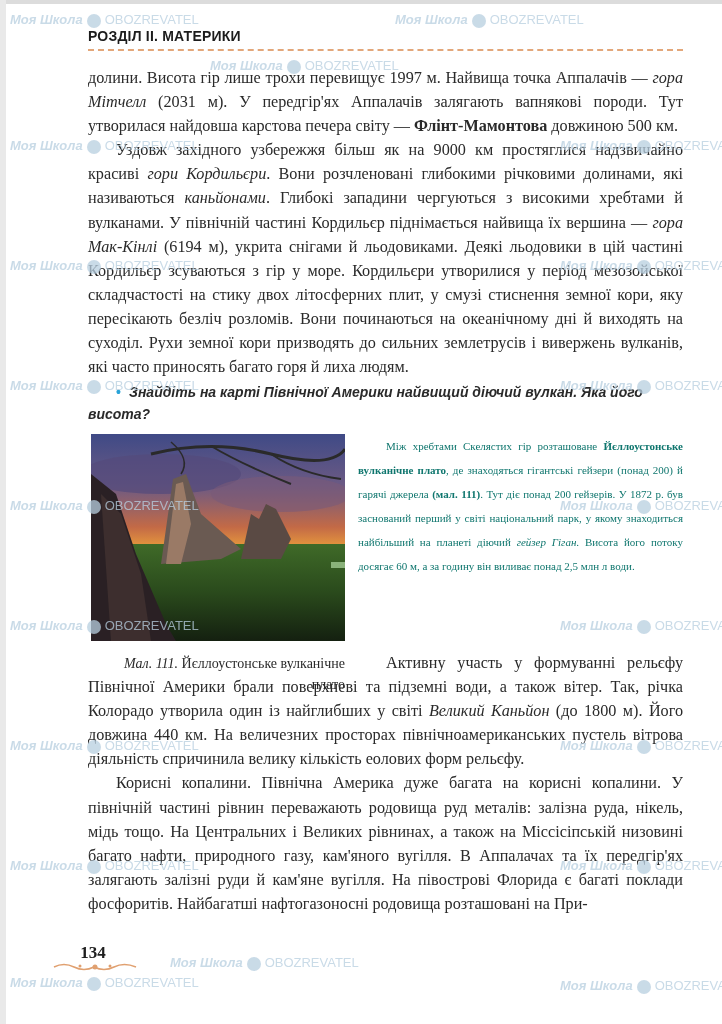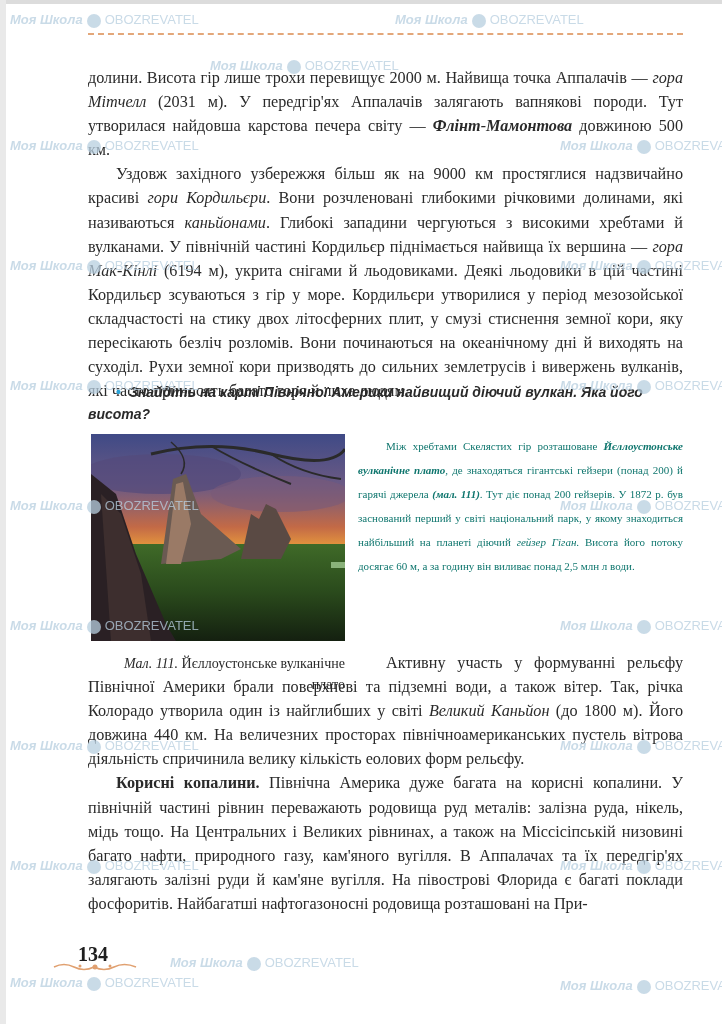--- a/index.html
+++ b/index.html
@@ -20,22 +20,22 @@
   .header-rule {
     margin-top:5px; height:0; border-top:2px dashed #e3a77a;
   }
   .text {
     position:absolute; left:88px; width:595px;
     font-size:16.2px; line-height:24.1px; text-align:justify; color:#2a2a2a;
   }
   .p { margin:0; }
   .indent { text-indent:28px; }
   .it { font-style:italic; }
-  .bi { font-style:italic; font-weight:bold; }
-  .b { font-weight:bold; }
+  .bi { font-weight:bold; }
+  .b { font-weight:normal; }
   .task {
     position:absolute; left:88px; top:381px; width:595px;
     font-family:"Liberation Sans", "DejaVu Sans", sans-serif;
     font-style:italic; font-weight:bold; font-size:14px; line-height:22px; color:#2a2a2a;
   }
   .task .bullet { color:#29a3d8; font-style:normal; margin-left:28px; margin-right:8px; }
   .figure {
     position:absolute; left:91px; top:434px; width:254px; height:207px; overflow:hidden;
     background:linear-gradient(180deg,#4d4a78 0%,#6a4e6d 18%,#b0604a 34%,#e08a3a 42%,#3b3a2e 52%,#2f4a22 62%,#23391a 80%,#1a2513 100%);
   }
@@ -43,21 +43,21 @@
   .caption {
     position:absolute; left:91px; top:653px; width:254px; text-align:right;
     font-size:14px; line-height:21px; color:#2a2a2a;
   }
   .wrap-col {
     position:absolute; left:358px; top:434px; width:325px;
     font-size:11px; line-height:24.1px; text-align:justify; color:#0f766e;
   }
   .page-num {
     position:absolute; left:68px; top:943px; width:50px; text-align:center;
-    font-weight:bold; font-size:20px; color:#1e1e1e;
+    font-weight:bold; font-size:17px; color:#1e1e1e;
   }
   .ornament {
     position:absolute; left:52px; top:962px; width:86px; height:10px;
   }
   .wm {
     position:absolute; font-family:"Liberation Sans", "DejaVu Sans", sans-serif;
     font-size:13px; color:#b8cfe0; opacity:0.75; white-space:nowrap; pointer-events:none;
   }
   .wm .logo {
     display:inline-block; width:14px; height:14px; border-radius:50%;
@@ -65,25 +65,26 @@
   }
   .wm .school { font-style:italic; font-weight:bold; }
 </style>
 </head>
 <body>
 
 <div class="top-edge"></div>
 <div class="left-edge"></div>
 
 <div class="header">
+  <div class="header-title">РОЗДІЛ ІІ. МАТЕРИКИ</div>
   <div class="header-rule"></div>
 </div>
 
 <div class="text" style="top:66px;">
-  <p class="p"><span>долини. Висота гір лише трохи перевищує 2000 м. Найвища точка Аппалачів — </span><span class="it">гора Мітчелл</span><span> (2031 м). У передгір'ях Аппалачів залягають вапнякові породи. Тут утворилася найдовша карстова печера світу — </span><span class="bi">Флінт-Мамонтова</span><span> довжиною 500 км.</span></p>
+  <p class="p"><span>долини. Висота гір лише трохи перевищує 1997 м. Найвища точка Аппалачів — </span><span class="it">гора Мітчелл</span><span> (2031 м). У передгір'ях Аппалачів залягають вапнякові породи. Тут утворилася найдовша карстова печера світу — </span><span class="bi">Флінт-Мамонтова</span><span> довжиною 500 км.</span></p>
   <p class="p indent"><span>Уздовж західного узбережжя більш як на 9000 км простяглися надзвичайно красиві </span><span class="it">гори Кордильєри</span><span>. Вони розчленовані глибокими річковими долинами, які називаються </span><span class="it">каньйонами</span><span>. Глибокі западини чергуються з високими хребтами й вулканами. У північній частині Кордильєр піднімається найвища їх вершина — </span><span class="it">гора Мак-Кінлі</span><span> (6194 м), укрита снігами й льодовиками. Деякі льодовики в цій частині Кордильєр зсуваються з гір у море. Кордильєри утворилися у період мезозойської складчастості на стику двох літосферних плит, у смузі стиснення земної кори, яку пересікають безліч розломів. Вони починаються на океанічному дні й виходять на суходіл. Рухи земної кори призводять до сильних землетрусів і вивержень вулканів, які часто приносять багато горя й лиха людям.</span></p>
 </div>
 
 <div class="task">
   <span class="bullet">•</span><span>Знайдіть на карті Північної Америки найвищий діючий вулкан. Яка його висота?</span>
 </div>
 
 <div class="figure">
   <svg width="254" height="207" viewBox="0 0 254 207">
     <defs>

